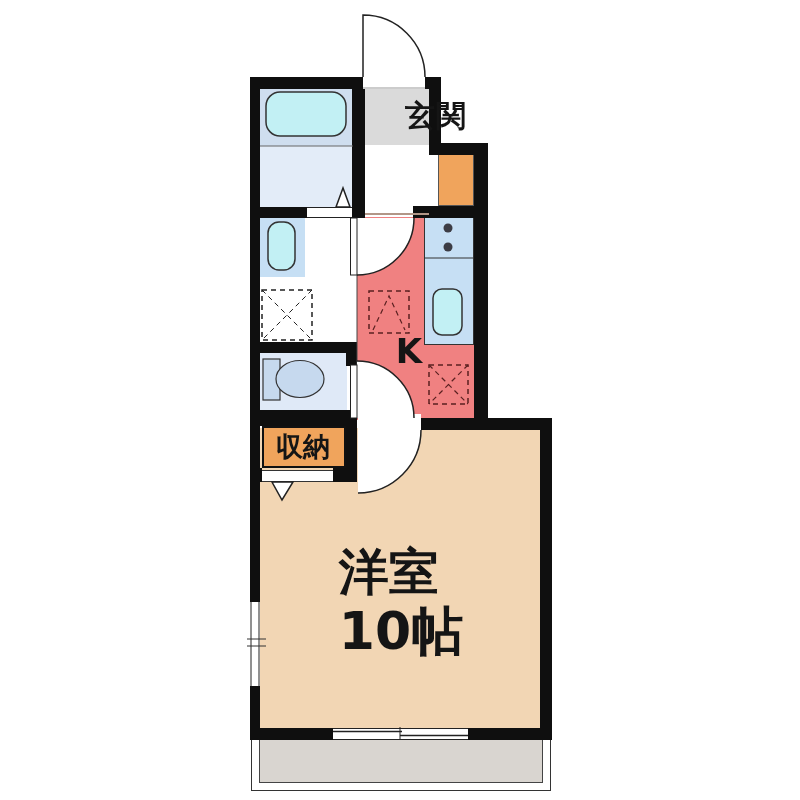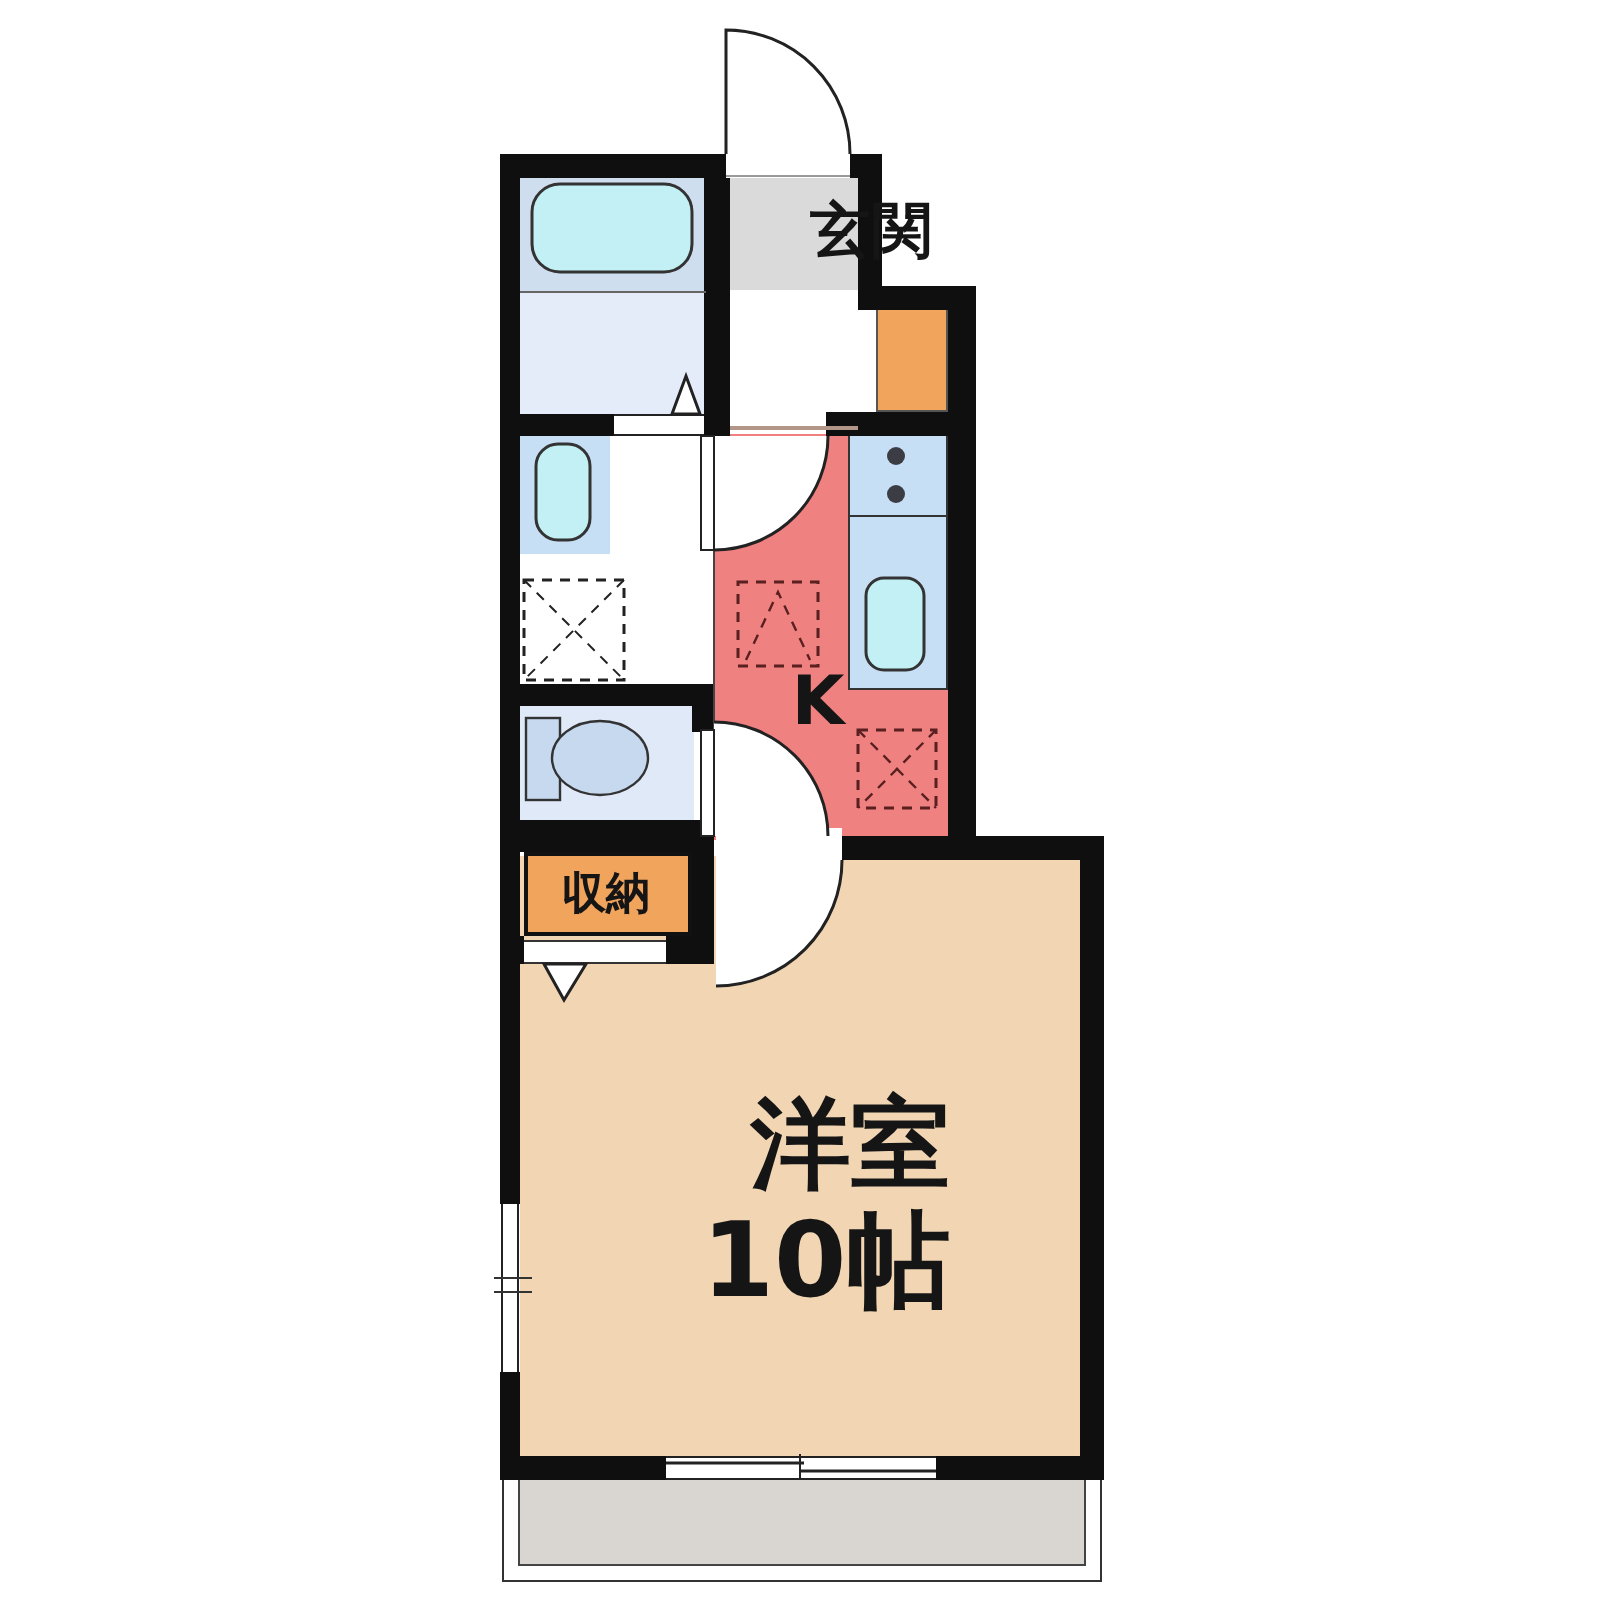--- a/index.html
+++ b/index.html
@@ -47,22 +47,22 @@
   .bath-slide{left:307px;top:207px;width:45px;height:11px;border-top:1px solid #222;border-bottom:1px solid #222;}
   .storage-door{left:262px;top:470px;width:71px;height:12px;border-top:1px solid #333;border-bottom:1px solid #333;}
   .room-threshold{left:358px;top:414px;width:63px;height:16px;}
   .window-left{left:250px;top:602px;width:10px;height:84px;}
   .window-balcony{left:333px;top:728px;width:135px;height:12px;}
   svg.overlay{position:absolute;left:0;top:0;z-index:6;}
   
   .label{position:absolute;z-index:7;color:#151515;font-weight:bold;transform:translate(-50%,-50%);white-space:nowrap;}
   .lbl-genkan{left:397px;top:116px;font-size:30px;letter-spacing:1px;margin-left:39px;}
   .lbl-k{left:409px;top:351px;font-size:34px;}
-  .lbl-storage{left:303px;top:447px;font-size:22px;}
-  .lbl-room{left:401px;top:602px;text-align:right;font-size:50px;line-height:59px;margin-left:12px;}
+  .lbl-storage{left:303px;top:447px;font-size:27px;}
+  .lbl-room{left:401px;top:602px;text-align:left;font-size:50px;line-height:59px;}
   .lbl-room .sz{font-size:52px;}
   .lbl-balcony{left:404px;top:762px;font-size:28px;letter-spacing:2px;}
 </style>
 </head>
 <body>
 
 <div id="plan">
 
   <div class="abs bath-upper"></div>
   <div class="abs bath-lower"></div>

